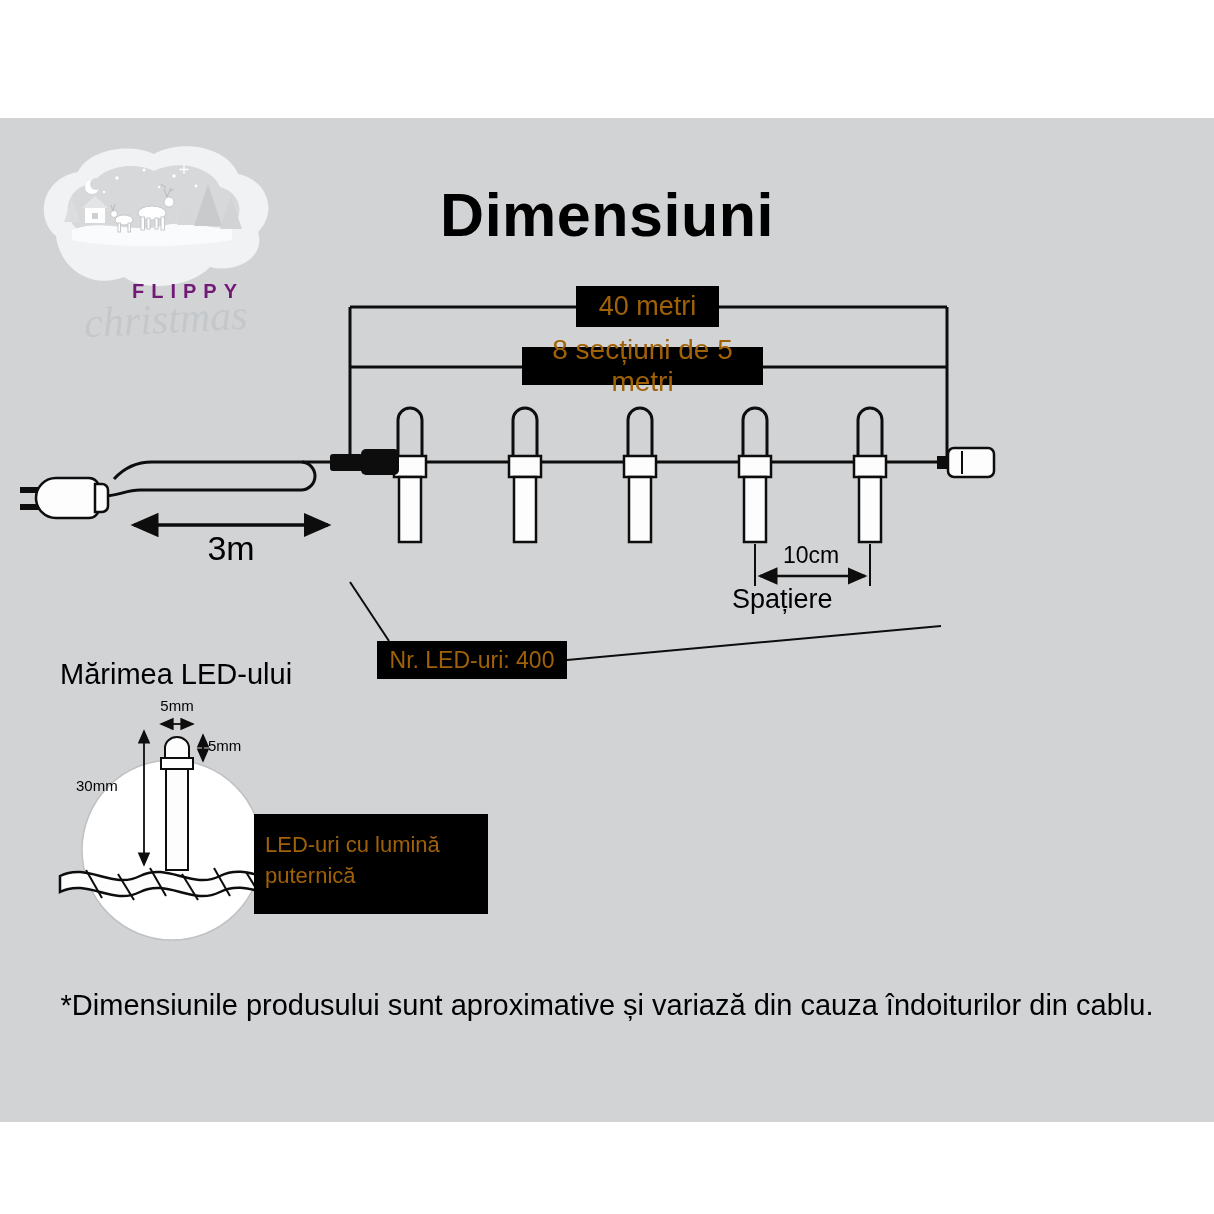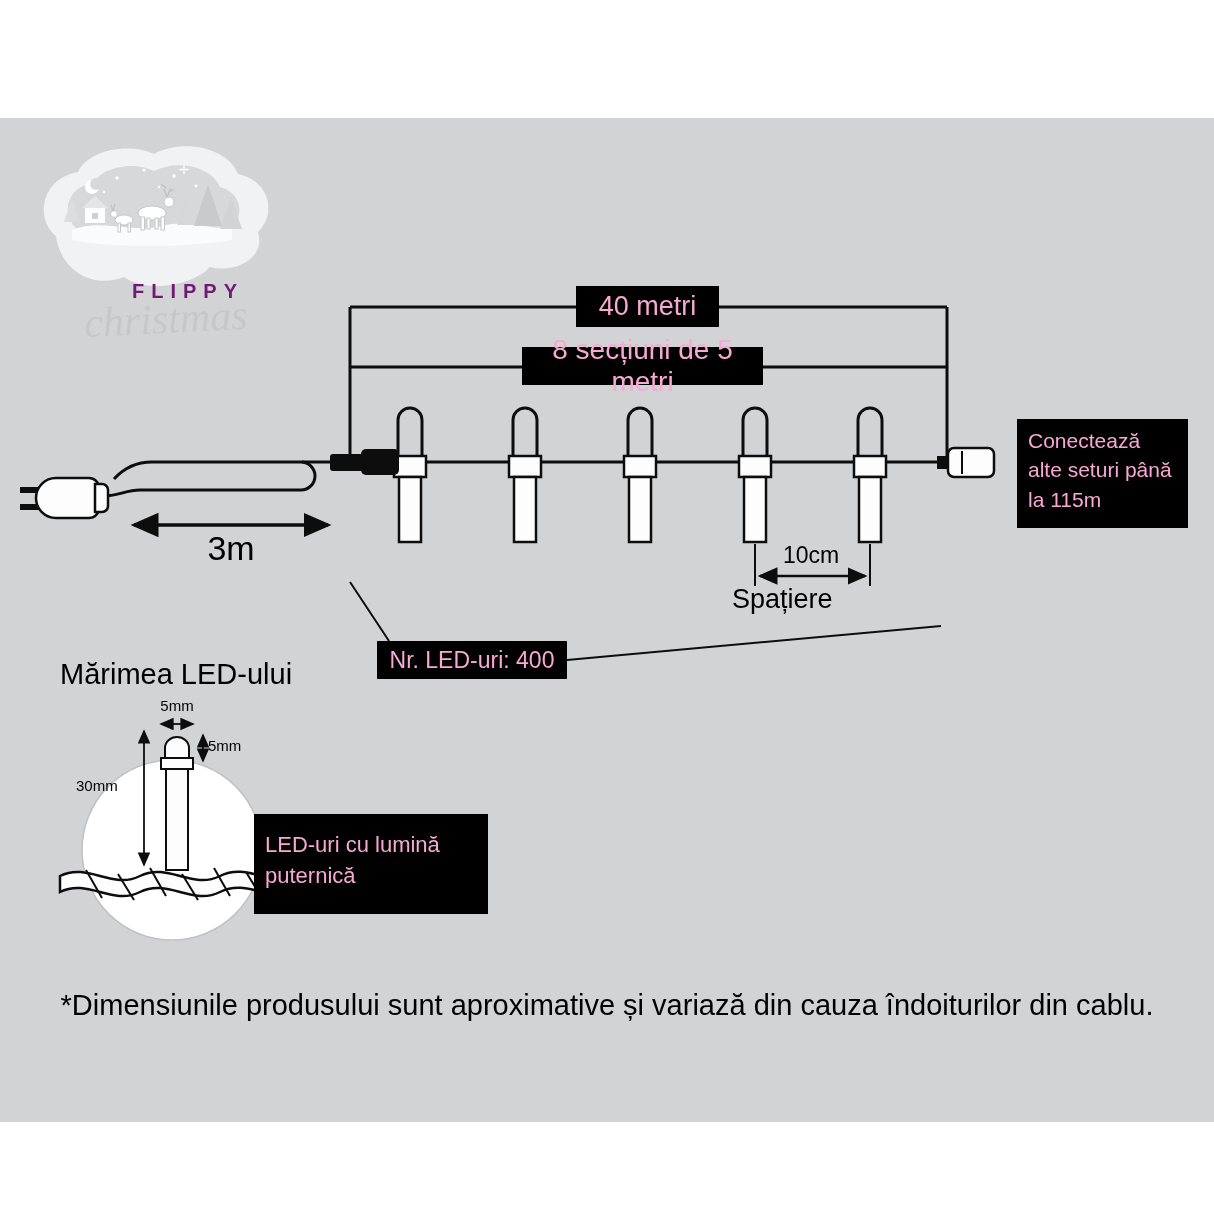--- a/index.html
+++ b/index.html
@@ -4,21 +4,21 @@
 <style>
   html,body{margin:0;padding:0}
   body{
     width:1214px;height:1214px;background:#ffffff;color:#000;
     font-family:"Liberation Sans","DejaVu Sans",sans-serif;
     position:relative;overflow:hidden;
   }
   .panel{position:absolute;left:0;top:118px;width:1214px;height:1004px;background:#d2d3d5}
   .art{position:absolute;left:0;top:0;width:1214px;height:1004px}
   .lab{position:absolute}
-  .blk{position:absolute;background:#000;color:#f9a8d4}
+  .blk{position:absolute;background:#000;color:#a16207}
   .blk.center{display:flex;align-items:center;justify-content:center;text-align:center}
 
   .title{position:absolute;top:62px;left:0;width:100%;text-align:center;font-size:61px;font-weight:700;letter-spacing:.5px}
 
   .box40{left:576px;top:168px;width:143px;height:41px;font-size:27px}
   .boxsec{left:522px;top:229px;width:241px;height:38px;font-size:28px}
   .connect{left:1017px;top:301px;width:149px;height:95px;font-size:21px;line-height:1.4;padding:7px 11px}
   .nrbox{left:377px;top:523px;width:190px;height:38px;font-size:23px}
   .callout{left:254px;top:696px;width:212px;height:68px;font-size:22px;line-height:1.4;padding:16px 11px}
 
@@ -173,24 +173,24 @@
         <rect x="86" y="83" width="2.5" height="9"></rect>
         <rect x="96" y="83" width="2.5" height="9"></rect>
         <circle cx="82" cy="74" r="3.5"></circle>
       </g>
       <path d="M81,71 l-2,-6 m2,6 l2,-7" stroke="#bfc0c2" fill="none" stroke-width="1.2"></path>
     </svg>
     <div class="flippy">FLIPPY</div>
     <div class="christmas">christmas</div>
   </div>
 
+  <div class="title">Dimensiuni</div>
 
   <div class="blk center box40">40 metri</div>
   <div class="blk center boxsec">8 secțiuni de 5 metri</div>
-  <div class="blk connect">Conectează alte seturi până la 115m</div>
   <div class="blk center nrbox">Nr. LED-uri: 400</div>
   <div class="blk callout">LED-uri cu lumină puternică</div>
 
   <div class="lab l3m">3m</div>
   <div class="lab l10">10cm</div>
   <div class="lab lsp">Spațiere</div>
   <div class="lab ledtitle">Mărimea LED-ului</div>
   <div class="lab mm mmtop">5mm</div>
   <div class="lab mm mmside">5mm</div>
   <div class="lab mm mm30">30mm</div>

